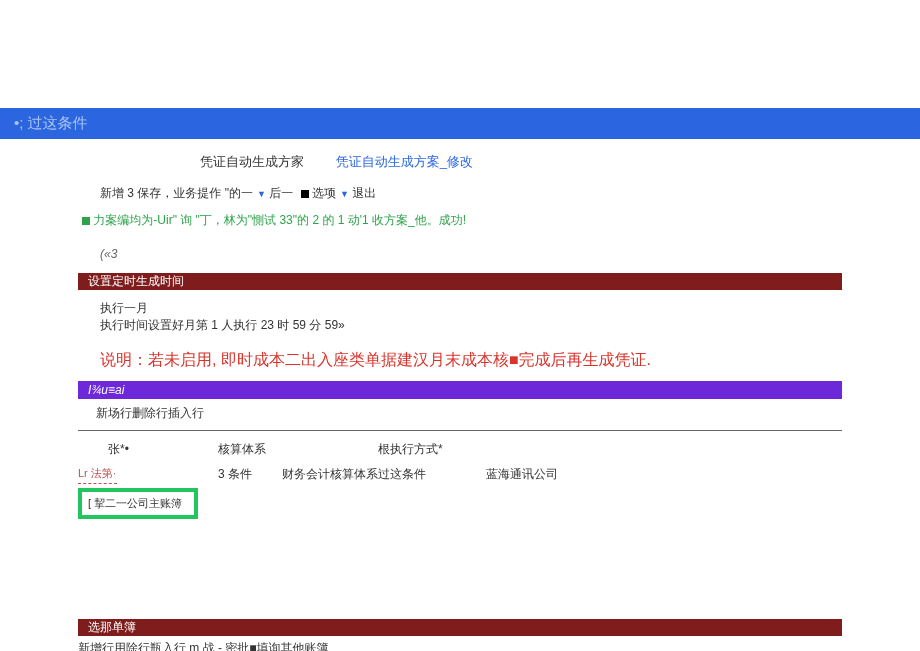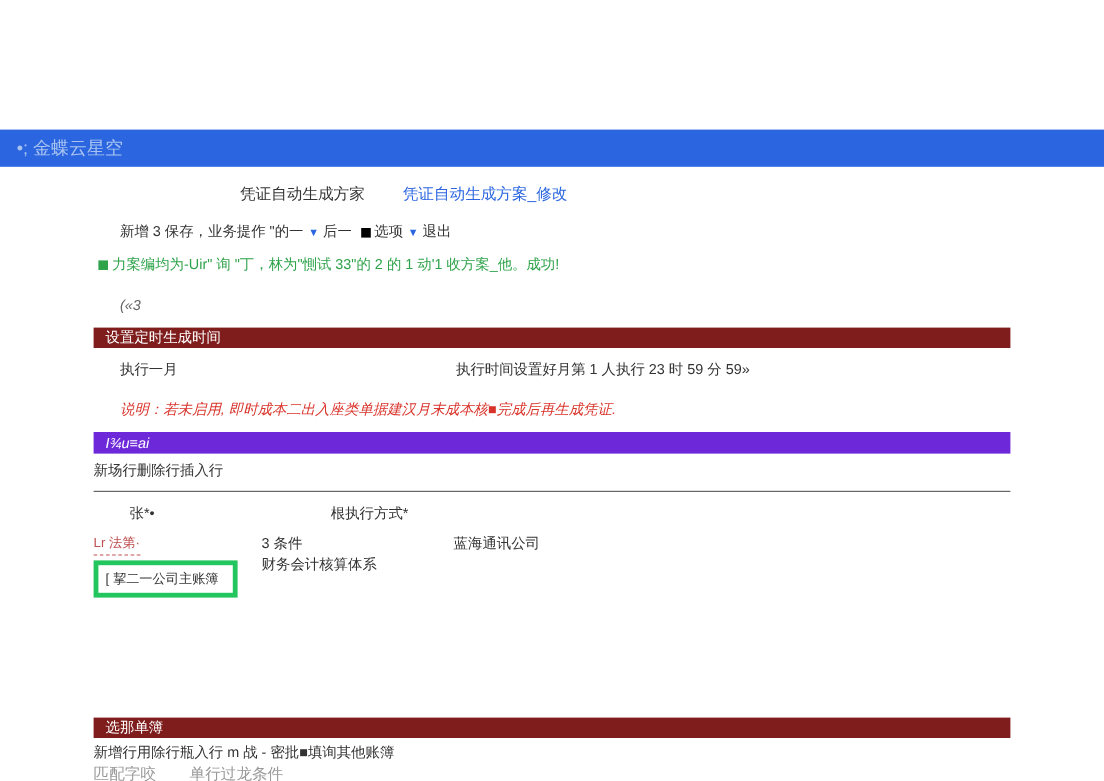--- a/index.html
+++ b/index.html
@@ -12,56 +12,56 @@
   .breadcrumb .link { color: #2b66e0; }
   .toolbar { padding: 2px 0 8px 100px; font-size: 12px; }
   .tb-item { display: inline-block; margin-right: 4px; }
   .arrow-down { color: #2b66e0; font-size: 9px; }
   .black-sq { display:inline-block; width:8px; height:8px; background:#000; vertical-align:middle; }
   .green-sq { display:inline-block; width:8px; height:8px; background:#2ea34a; vertical-align:middle; }
   .status-line { padding: 2px 0 0 82px; color: #2ea34a; font-size: 12px; }
   .misc-line { padding: 18px 0 12px 100px; color: #666; font-size: 12px; font-style: italic; }
   .section-hdr { background: #7f1d1d; color: #fff; padding: 0 10px; font-size: 12px; margin: 0 78px 0 78px; }
   .content-box { padding: 10px 78px 8px 100px; font-size: 12px; }
-  .exec-row { display: flex; }
+  .exec-row { display: flex; flex-direction: column; }
   .exec-row .col1 { width: 280px; }
   .exec-row .col2 { flex: 1; }
-  .note { padding: 8px 78px 10px 100px; color: #d9342b; font-size: 12px; font-style: italic; }
+  .note { padding: 8px 78px 10px 100px; color: #d9342b; font-size: 16px; }
   .sub-hdr { background: #6d28d9; color: #fff; padding: 2px 10px; font-size: 12px; margin: 0 78px 0 78px; font-style: italic; }
-  .row-actions { padding: 6px 78px 6px 78px; font-size: 12px; }
+  .row-actions { padding: 6px 78px 6px 78px; font-size: 12px; margin-left: 18px; }
   .divider { border-top: 1px solid #666; margin: 2px 78px 0 78px; }
   .table { padding: 6px 78px 0 78px; }
   .table-head { display: flex; font-size: 12px; padding: 4px 0 8px 0; }
   .th1 { width: 140px; padding-left: 30px; }
   .th2 { width: 160px; }
-  .th3 { width: 180px; text-align: center; }
+  .th3 { width: 180px; }
   .th4 { width: 180px; }
   .table-body { display: flex; font-size: 12px; }
   .left-col { width: 140px; }
   .ledger-link { color: #c05050; border-bottom: 1px dashed #c05050; font-size: 11px; padding-bottom: 2px; display:inline-block; }
   .ledger-link .red-lr { color: #d9342b; font-weight: bold; }
   .company-box { border: 4px solid #22c55e; padding: 4px 6px; font-size: 11px; margin-top: 4px; width: 120px; }
-  .col-r { display: flex; flex-direction: column; height: 40px; }
+  .col-r { display: flex; flex-direction: row; justify-content: space-between; height: 40px; }
   .colw2 { width: 160px; }
   .colw3 { width: 180px; }
   .colw4 { width: 180px; }
   .gap { height: 100px; }
   .foot-actions { padding: 4px 114px 0 78px; font-size: 12px; }
   .foot-row { padding: 0 78px 0 78px; font-size: 13px; color: #999; display:flex; }
   .foot-row .fa { margin-right: 28px; }
   .foot-row .fb { }
 </style>
 </head>
 <body>
 <div class="page">
 
 <div class="top-spacer"></div>
 
 <div class="blue-bar">
-  <span>•; 金蝶云星空</span>
+  <span>•; 过这条件</span>
 </div>
 
 <div class="breadcrumb">
   <span class="current">凭证自动生成方家</span>
   <span class="link">凭证自动生成方案_修改</span>
 </div>
 
 <div class="toolbar">
   <span class="tb-item">新增 3 保存，业务提作 "的一</span><span class="arrow-down">▼</span>
   <span class="tb-item">后一</span>
@@ -86,33 +86,35 @@
 </div>
 <div class="note">说明：若未启用, 即时成本二出入座类单据建汉月末成本核■完成后再生成凭证.</div>
 
 <div class="sub-hdr">I¾u≡ai</div>
 <div class="row-actions">新场行删除行插入行</div>
 <div class="divider"></div>
 
 <div class="table">
   <div class="table-head">
     <div class="th1">张*•</div>
+    <div class="th2">核算体系</div>
     <div class="th3">根执行方式*</div>
     <div class="th4"></div>
   </div>
   <div class="table-body">
     <div class="left-col">
       <span class="ledger-link"><span class="red-lr"></span><span>Lr 法第·</span></span>
       <div class="company-box">[ 挈二一公司主账簿</div>
     </div>
     <div class="col-r colw2">
       <div>3 条件</div>
       <div>财务会计核算体系</div>
     </div>
     <div class="col-r colw3">
+      <div>过这条件</div>
       <div>蓝海通讯公司</div>
     </div>
   </div>
 </div>
 
 <div class="gap"></div>
 
 <div class="section-hdr">选那单簿</div>
 <div class="foot-actions">新增行用除行瓶入行 m 战 - 密批■填询其他账簿</div>
 <div class="foot-row">

